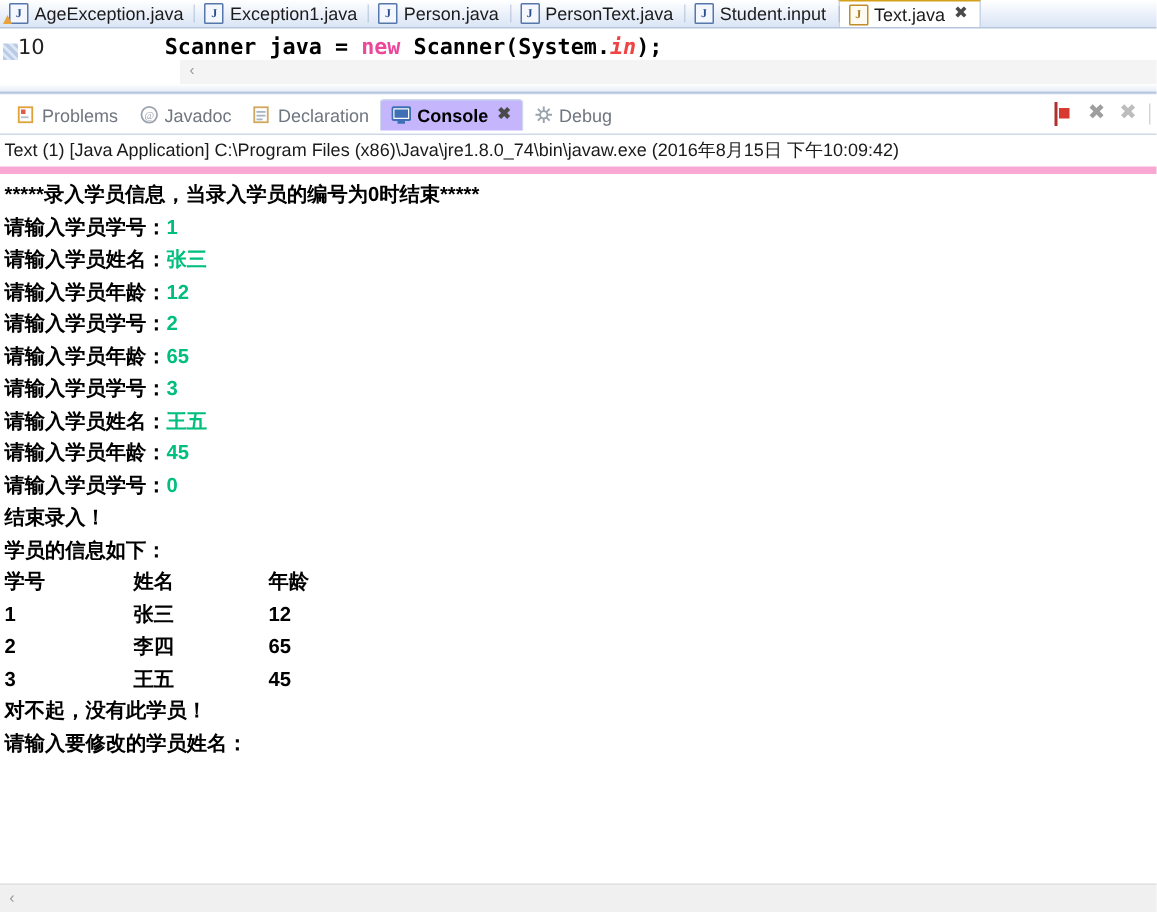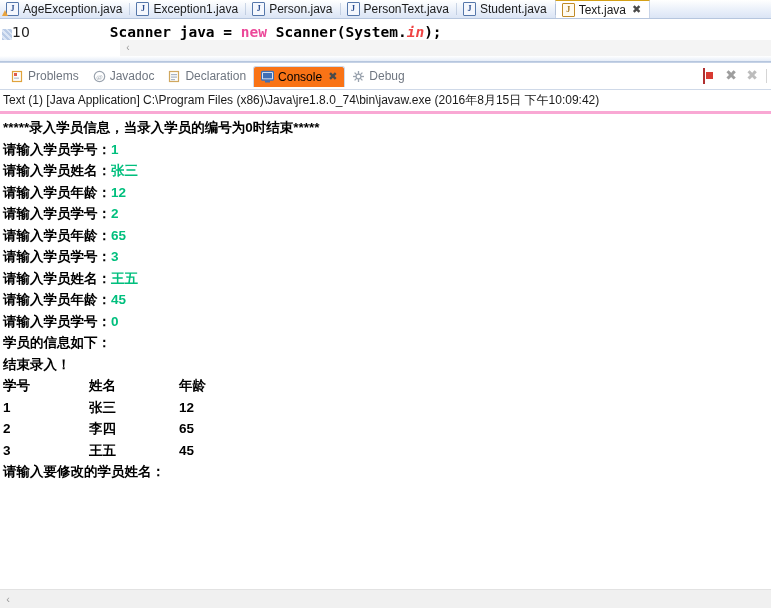--- a/index.html
+++ b/index.html
@@ -168,24 +168,24 @@
     align-items: center;
     gap: 4px;
     padding: 3px 7px;
     font-size: 12px;
     color: #6f7680;
     white-space: nowrap;
     border-radius: 3px 3px 0 0;
   }
   .vtab.active {
     color: #000;
-    background: #f97316;
+    background: #c4b5fd;
     border: 1px solid #cdd8ea;
     border-bottom: none;
-    font-weight: normal;
+    font-weight: bold;
   }
   .vicon { width: 13px; height: 13px; flex: none; position: relative; }
 
   .view-tools {
     position: absolute;
     right: 4px; top: 0; bottom: 0;
     display: flex;
     align-items: center;
     gap: 7px;
   }
@@ -216,21 +216,21 @@
   .tool-sep {
     width: 1px; height: 14px; background: #d5d5d5;
   }
 
   
   .console-header {
     font-size: 12px;
     color: #1a1a1a;
     padding: 2px 0 2px 3px;
     white-space: nowrap;
-    border-bottom: 3px solid #f9a8d4;
+    border-bottom: 5px solid #f9a8d4;
   }
   .console-body {
     padding: 3px 0 0 3px;
     background: #fff;
     height: 470px;
     overflow: hidden;
   }
   .cline {
     font-family: Liberation Sans, sans-serif;
     font-size: 13.5px;
@@ -271,21 +271,21 @@
       <div class="etab">
         <span class="jicon">J</span>
         <span>Person.java</span>
       </div>
       <div class="etab">
         <span class="jicon">J</span>
         <span>PersonText.java</span>
       </div>
       <div class="etab">
         <span class="jicon">J</span>
-        <span>Student.java</span>
+        <span>Student.input</span>
       </div>
       <div class="etab active">
         <span class="jicon">J</span>
         <span>Text.java</span>
         <span class="tab-close">✖</span>
       </div>
     </div>
 
   <div class="code-area">
     <span class="gutter-mark"></span>
@@ -294,21 +294,21 @@
   </div>
 
   <div class="editor-scroll-wrap">
     <div class="hscroll">
       <span class="arrow">‹</span>
     </div>
     <div class="editor-bottom-edge"></div>
   </div>
 
   <div class="view-tabbar">
-    <div id="view-tabs" style="display:flex;align-items:center;">
+    <div id="view-tabs" style="display:flex;align-items:flex-end;">
         <div class="vtab">
           <span class="vicon"><svg width="13" height="13" viewBox="0 0 13 13">
               <rect x="1.5" y="1.5" width="9" height="10" fill="#fdfdfd" stroke="#e0a33c" stroke-width="1.2"></rect>
               <rect x="3" y="3" width="3" height="3" fill="#e05b4b"></rect>
               <rect x="3" y="7.5" width="5" height="1.3" fill="#b9c3d0"></rect>
             </svg></span>
           <span>Problems</span>
         </div>
         <div class="vtab">
           <span class="vicon"><svg width="13" height="13" viewBox="0 0 13 13">
@@ -366,26 +366,27 @@
       <div class="cline">*****录入学员信息，当录入学员的编号为0时结束*****</div>
       <div class="cline"><span>请输入学员学号：</span><span class="val">1</span></div>
       <div class="cline"><span>请输入学员姓名：</span><span class="val">张三</span></div>
       <div class="cline"><span>请输入学员年龄：</span><span class="val">12</span></div>
       <div class="cline"><span>请输入学员学号：</span><span class="val">2</span></div>
       <div class="cline"><span>请输入学员年龄：</span><span class="val">65</span></div>
       <div class="cline"><span>请输入学员学号：</span><span class="val">3</span></div>
       <div class="cline"><span>请输入学员姓名：</span><span class="val">王五</span></div>
       <div class="cline"><span>请输入学员年龄：</span><span class="val">45</span></div>
       <div class="cline"><span>请输入学员学号：</span><span class="val">0</span></div>
+      <div class="cline">结束录入！</div>
       <div class="cline">学员的信息如下：</div>
-      <div class="cline">结束录入！</div>
       <div class="cline"><span class="col1">学号</span><span class="col2">姓名</span><span>年龄</span></div>
       <div class="cline"><span class="col1">1</span><span class="col2">张三</span><span>12</span></div>
       <div class="cline"><span class="col1">2</span><span class="col2">李四</span><span>65</span></div>
       <div class="cline"><span class="col1">3</span><span class="col2">王五</span><span>45</span></div>
+      <div class="cline">对不起，没有此学员！</div>
       <div class="cline"><span>请输入要修改的学员姓名：</span><span class="val"></span></div>
     </div>
 
   <div class="bottom-scroll">
     <span class="arrow" style="width:16px;text-align:center;color:#9a9a9a;font-size:11px;">‹</span>
   </div>
 
 </div>
 
 </body></html>

